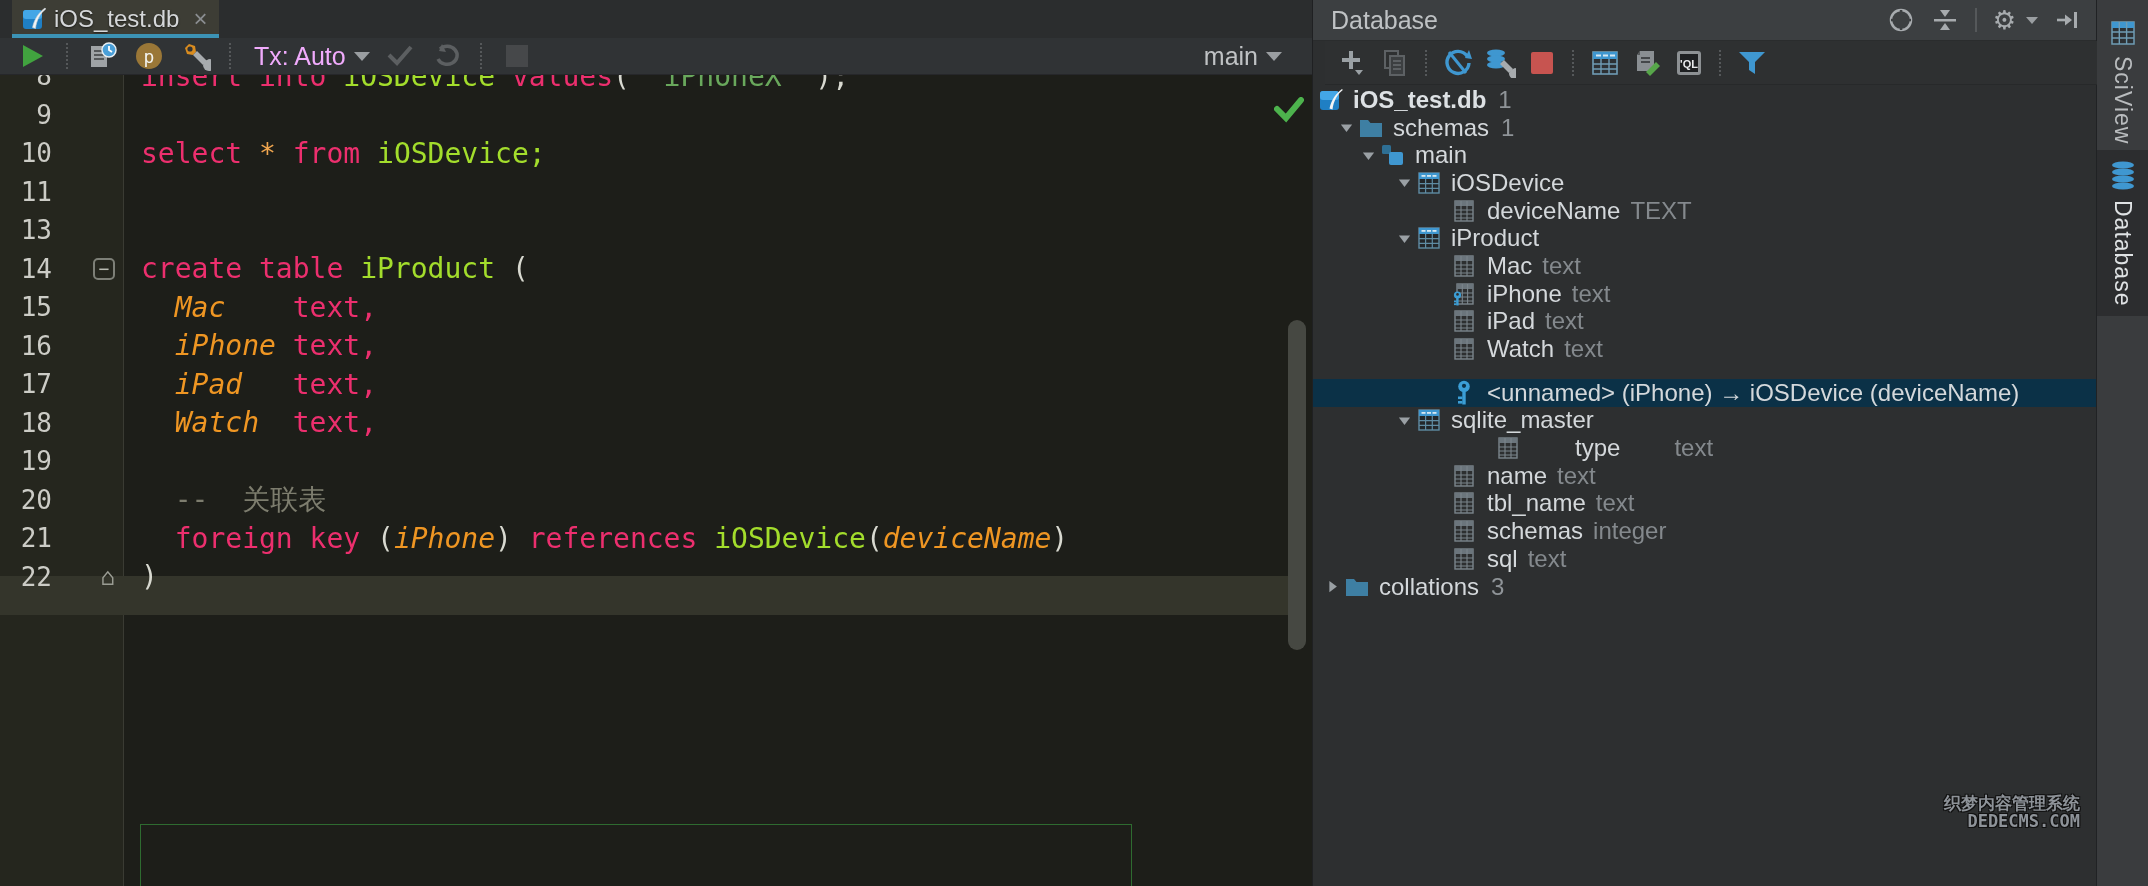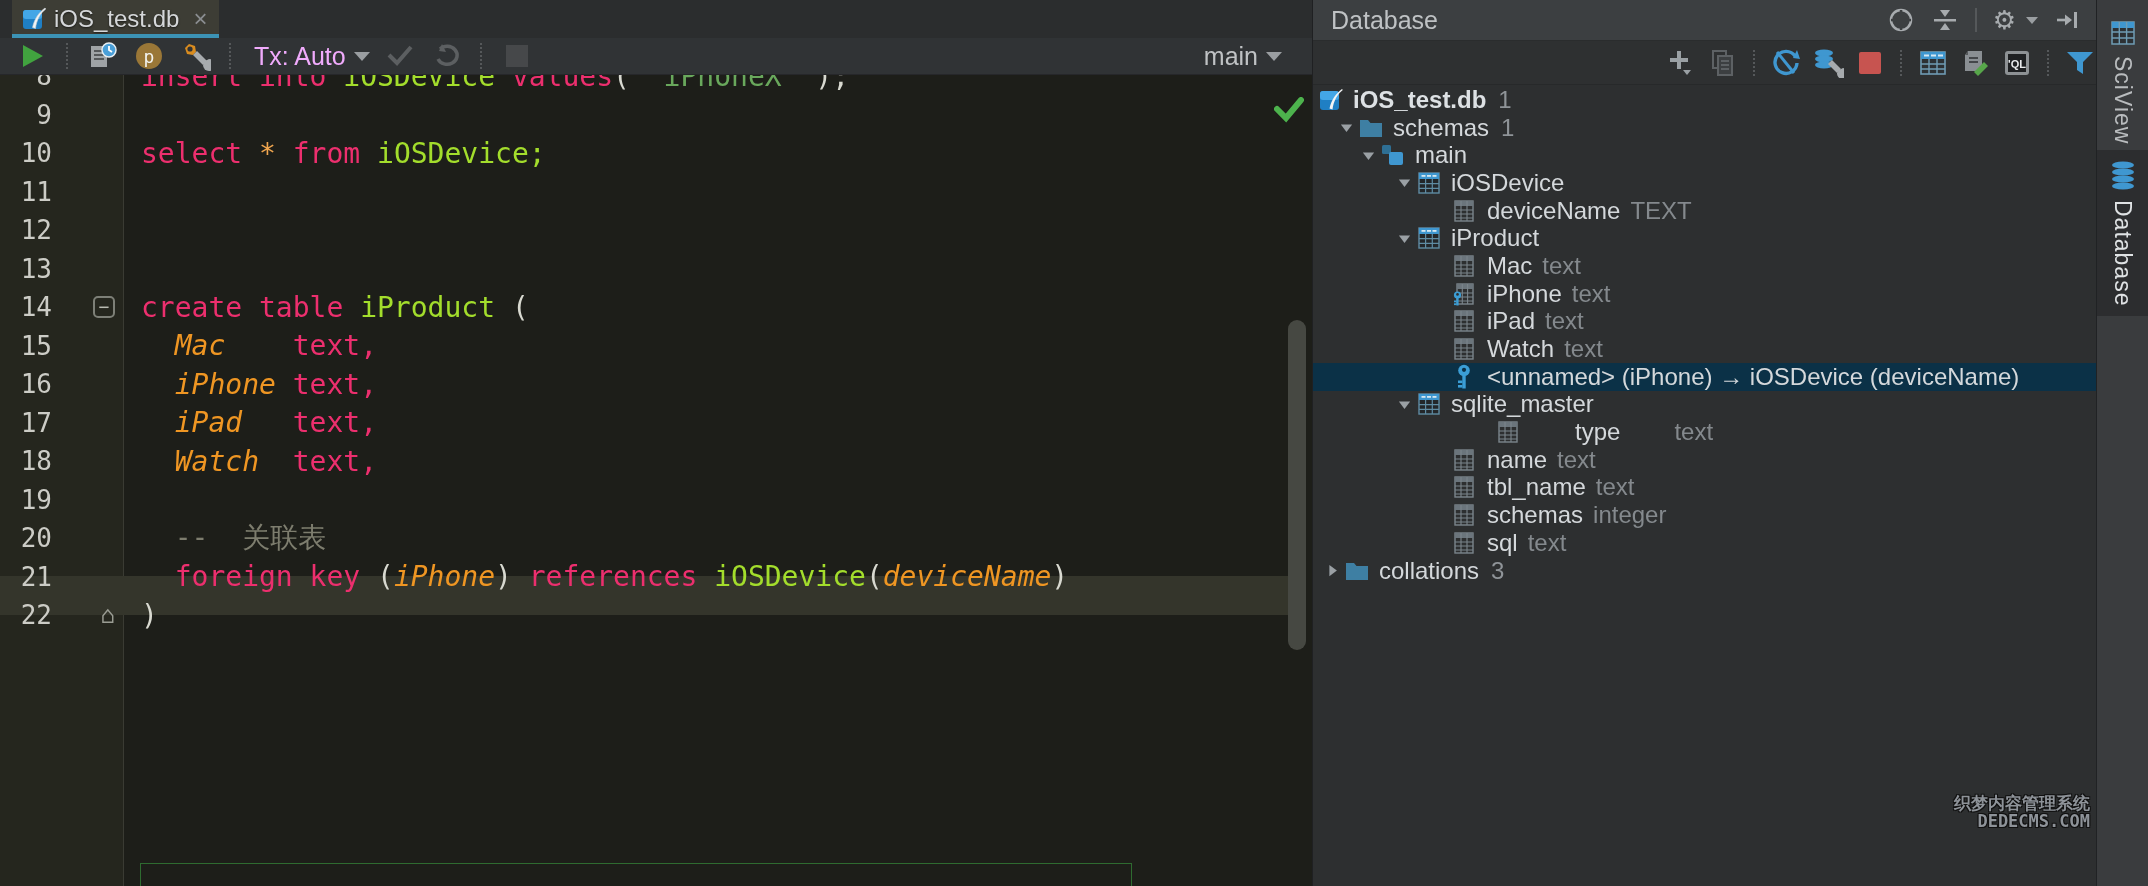--- a/index.html
+++ b/index.html
@@ -35,37 +35,37 @@
   .overlay{position:absolute;pointer-events:none;z-index:3;}
   .gbox{position:absolute;border:0 solid #2e6b30;}
   .ed-scrollbar{position:absolute;right:6px;top:245px;width:18px;height:330px;border-radius:9px;background:rgba(150,152,144,.35);z-index:4;}
   .inspect-ok{position:absolute;right:8px;top:22px;z-index:4;}
   
   .db-panel{position:absolute;left:1313px;top:0;width:783px;height:886px;background:#2d2f30;border-right:1px solid #202224;}
   .db-header{position:absolute;left:0;top:0;width:100%;height:40px;background:#3c3f41;border-bottom:1px solid #2a2c2d;display:flex;align-items:center;}
   .db-title{font-size:25px;color:#bfc2c4;margin-left:18px;flex:none;}
   .hd-icons{margin-left:auto;display:flex;align-items:center;gap:16px;padding-right:14px;}
   .hd-sep{width:2px;height:24px;background:#55585a;}
-  .db-toolbar{position:absolute;left:0;top:41px;width:100%;height:44px;background:#2e3031;border-bottom:1px solid #27292a;display:flex;align-items:center;gap:10px;padding-left:12px;box-sizing:border-box;justify-content:flex-end;}
+  .db-toolbar{position:absolute;left:12px;top:41px;width:100%;height:44px;background:#2e3031;border-bottom:1px solid #27292a;display:flex;align-items:center;gap:10px;padding-left:12px;box-sizing:border-box;}
   .db-tree{position:absolute;left:0;top:86px;width:100%;bottom:0;overflow:hidden;}
   .tree-row{display:flex;align-items:center;height:27.7px;font-size:24px;white-space:nowrap;}
-  .tree-row.selected{background:#0b3147;}
+  .tree-row.selected{background:#0b3147;margin-top:16px;}
   .t-arrow{width:26px;flex:none;display:flex;align-items:center;justify-content:center;}
   .t-icon{width:30px;flex:none;display:flex;align-items:center;justify-content:flex-start;position:relative;}
   .t-name{color:#d4d8db;margin-left:4px;}
   .t-name.bold{font-weight:bold;color:#dde1e4;}
   .t-suffix{color:#84898d;margin-left:10px;}
   .t-count{color:#8f9498;margin-left:12px;}
   
   .tw-bar{position:absolute;left:2097px;top:0;width:51px;height:886px;background:#3a3c3e;}
   .tw-tab{position:absolute;left:0;width:51px;display:flex;flex-direction:column;align-items:center;gap:10px;padding:10px 0;}
   .tw-tab.active{background:#2c2d2f;}
   .tw-label{writing-mode:vertical-rl;font-size:23px;color:#b9bcbe;letter-spacing:1px;}
   
-  .watermark{position:absolute;right:58px;top:794px;text-align:right;font-family:"DejaVu Sans Mono",monospace;
+  .watermark{position:absolute;right:68px;top:794px;text-align:right;font-family:"DejaVu Sans Mono",monospace;
     font-weight:bold;font-size:17px;line-height:18px;color:#8e9399;
     text-shadow:1px 1px 0 #111,-1px -1px 0 #111,1px -1px 0 #111,-1px 1px 0 #111;z-index:9;}
   svg{display:block;}
 </style>
 </head>
 <body>
 
 <div class="app">
 
   <div class="editor-pane">
@@ -157,25 +157,20 @@
             <span class="g-fold"></span>
             <pre class="g-code"></pre>
           </div>
           <div class="code-row">
             <span class="g-num">10</span>
             <span class="g-fold"></span>
             <pre class="g-code"><span class="sg-kw">select </span><span class="sg-star">*</span><span class="sg-pl"> </span><span class="sg-kw">from </span><span class="sg-id">iOSDevice;</span></pre>
           </div>
           <div class="code-row">
             <span class="g-num">11</span>
-            <span class="g-fold"></span>
-            <pre class="g-code"></pre>
-          </div>
-          <div class="code-row">
-            <span class="g-num">12</span>
             <span class="g-fold"></span>
             <pre class="g-code"></pre>
           </div>
           <div class="code-row">
             <span class="g-num">13</span>
             <span class="g-fold"></span>
           </div>
           <div class="code-row">
             <span class="g-num">14</span>
             <span class="g-fold">

